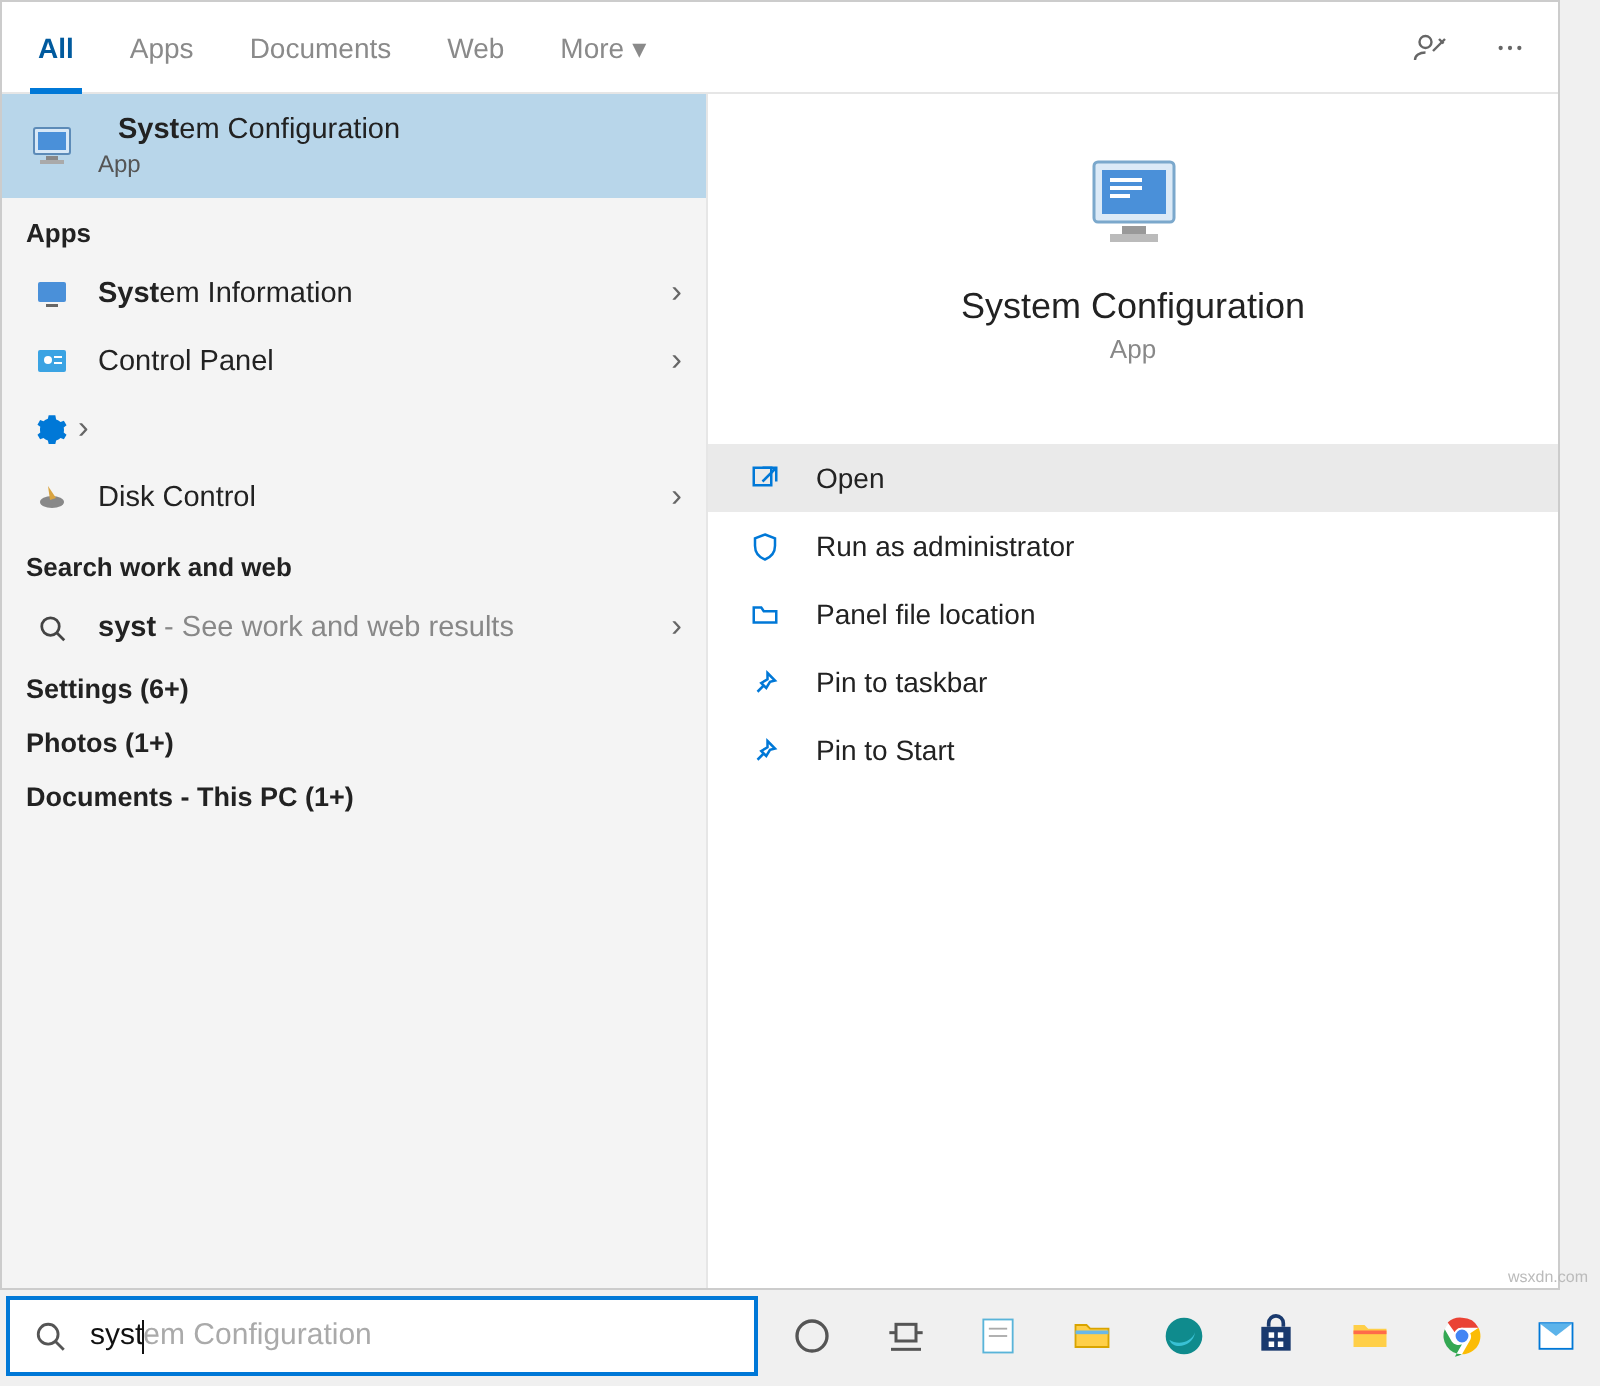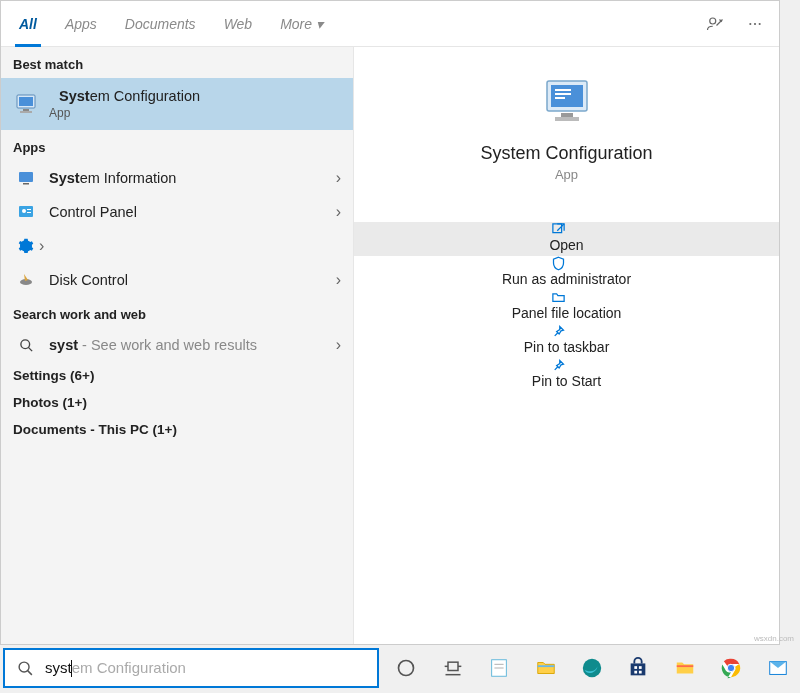--- a/index.html
+++ b/index.html
@@ -1,19 +1,19 @@
 <!DOCTYPE html>
 <html><head>
 <meta charset="utf-8">
 <style>
   * { box-sizing: border-box; font-family: "Segoe UI", Arial, sans-serif; }
   body { margin: 0; width: 800px; height: 693px; background: #f0f0f0; overflow: hidden; position: relative; }
   .panel { width: 780px; height: 645px; background: #fff; border: 1px solid #ccc; position: absolute; top: 0; left: 0; display: flex; flex-direction: column; }
   .tabs { display: flex; align-items: center; height: 46px; border-bottom: 1px solid #e6e6e6; padding: 0 4px; }
-  .tab { padding: 0 14px; height: 46px; display: flex; align-items: center; font-size: 14px; color: #8a8a8a; cursor: pointer; position: relative; font-style: italic; }
+  .tab { padding: 0 14px; height: 46px; display: flex; align-items: center; font-size: 14px; color: #8a8a8a; cursor: pointer; position: relative; }
   .tab.active { color: #005a9e; font-weight: 600; }
   .tab.active::after { content: ""; position: absolute; left: 10px; right: 10px; bottom: 0; height: 3px; background: #0078d7; }
   .tab .chev { margin-left: 4px; }
   .tabs-spacer { flex: 1; }
   .tabs .icon-btn { width: 40px; height: 46px; display: flex; align-items: center; justify-content: center; color: #666; cursor: pointer; }
   .main { flex: 1; display: flex; min-height: 0; }
   .left { width: 352px; background: #f4f4f4; overflow: hidden; }
   .right { flex: 1; background: #fff; border-left: 1px solid #e6e6e6; }
   .section-header { font-size: 13px; font-weight: 600; padding: 10px 12px 6px 12px; color: #222; }
   .result { display: flex; align-items: center; padding: 8px 12px 8px 12px; cursor: pointer; position: relative; }
@@ -21,21 +21,21 @@
   .result .txt { flex: 1; font-size: 14.5px; color: #222; padding-left: 10px; }
   .result .chev-r { color: #666; }
   .result.best { background: #b8d6ea; padding: 10px 12px 10px 12px; }
   .result.best .sub { font-size: 12px; color: #555; margin-top: 2px; }
   .result.best .txt-wrap { padding-left: 10px; flex: 1; }
   .result .txt b { font-weight: 600; }
   .sub-links { padding: 6px 12px; font-size: 13.5px; font-weight: 600; color: #222; }
   .detail-head { text-align: center; padding: 30px 10px 20px 10px; }
   .detail-title { font-size: 18px; color: #222; margin-top: 18px; }
   .detail-sub { font-size: 13px; color: #888; margin-top: 3px; }
-  .action { display: flex; align-items: center; height: 34px; padding: 0 18px; font-size: 14px; color: #222; cursor: pointer; flex-direction: column; }
+  .action { display: flex; align-items: center; height: 34px; padding: 0 18px; font-size: 14px; color: #222; cursor: pointer; }
   .action.primary { background: #eaeaea; }
   .action .aicon { width: 20px; display: flex; justify-content: center; color: #0078d7; margin-right: 16px; }
   .detail-icon { width: 56px; height: 48px; margin: 0 auto; }
   .searchbar { position: absolute; left: 3px; bottom: 5px; width: 376px; height: 40px; background: #fff; border: 2px solid #0078d7; display: flex; align-items: center; }
   .searchbar .sicon { width: 40px; display: flex; justify-content: center; color: #555; }
   .searchbar .sinput-wrap { flex: 1; position: relative; font-size: 15px; }
   .searchbar .typed { color: #111; }
   .searchbar .rest { color: #aaa; }
   .searchbar .caret { display: inline-block; width: 1px; height: 17px; background: #111; vertical-align: middle; margin-left: -1px; animation: blink 1s step-end infinite; }
   @keyframes blink { 50% { opacity: 0; } }
@@ -78,21 +78,20 @@
       <svg width="16" height="16" viewBox="0 0 24 24" fill="#666">
           <circle cx="5" cy="12" r="1.6"></circle>
           <circle cx="12" cy="12" r="1.6"></circle>
           <circle cx="19" cy="12" r="1.6"></circle>
         </svg>
     </div>
   </div>
 
   <div class="main">
     <div class="left">
-      <div class="section-header">Best match</div>
       <div class="result best">
         <div class="icon-slot">
           <svg width="24" height="22" viewBox="0 0 24 22">
               <rect x="3" y="2" width="18" height="13" rx="1" fill="#d7e8f7" stroke="#5c8bb8"></rect>
               <rect x="5" y="4" width="14" height="9" fill="#4a90d9"></rect>
               <rect x="9" y="16" width="6" height="2" fill="#888"></rect>
               <rect x="6" y="18" width="12" height="2" fill="#aaa"></rect>
             </svg>
         </div>
         <div class="txt-wrap">

